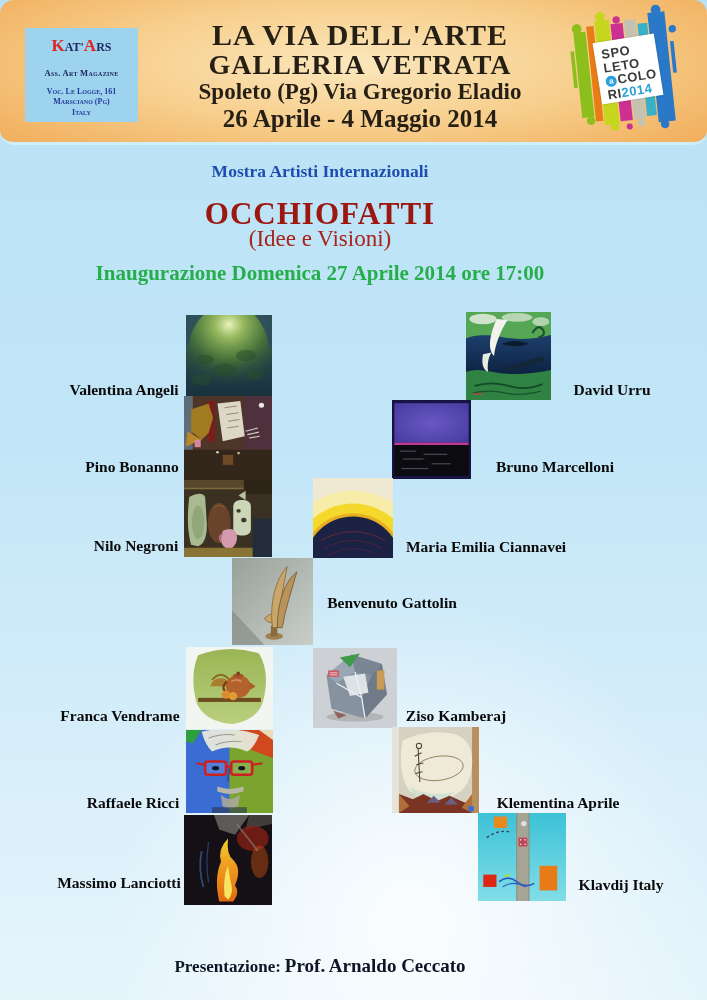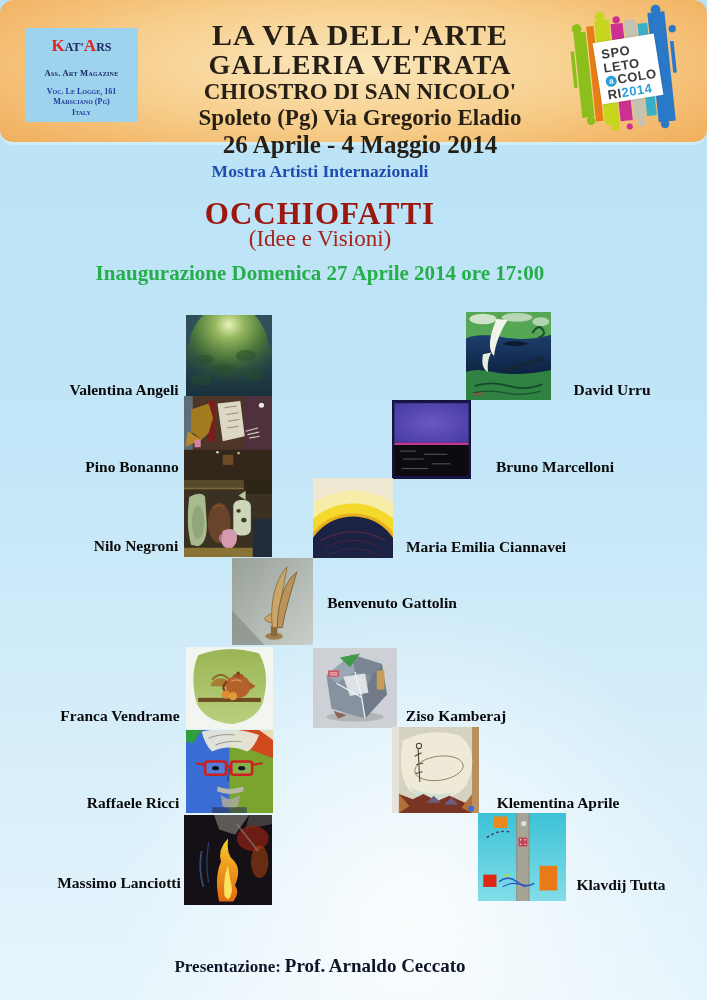--- a/index.html
+++ b/index.html
@@ -89,21 +89,20 @@
       <div class="logo-addr">
         <div>Voc. Le Logge, 161</div>
         <div>Marsciano (Pg)</div>
         <div>Italy</div>
       </div>
     </div>
 
     <div class="hdr-title">
       <div class="ht1">LA VIA DELL'ARTE</div>
       <div class="ht2">GALLERIA VETRATA</div>
-      <div class="ht3">CHIOSTRO DI SAN NICOLO'</div>
       <div class="ht4">Spoleto (Pg) Via Gregorio Eladio</div>
       <div class="ht5">26 Aprile - 4 Maggio 2014</div>
     </div>
 
     <div class="badge">
       <svg viewBox="0 0 100 100">
         <g transform="rotate(-6 50 50)">
           <rect x="7" y="15" width="10" height="70" fill="#8cbf1c"></rect>
           <rect x="18" y="11" width="6" height="78" fill="#e87d16"></rect>
           <rect x="25" y="7" width="12" height="86" fill="#c6d61e"></rect>
@@ -426,20 +425,20 @@
   <span class="lbl l-pino">Pino Bonanno</span>
   <span class="lbl l-marcelloni">Bruno Marcelloni</span>
   <span class="lbl l-nilo">Nilo Negroni</span>
   <span class="lbl l-ciannavei">Maria Emilia Ciannavei</span>
   <span class="lbl l-gattolin">Benvenuto Gattolin</span>
   <span class="lbl l-vendrame">Franca Vendrame</span>
   <span class="lbl l-kamberaj">Ziso Kamberaj</span>
   <span class="lbl l-ricci">Raffaele Ricci</span>
   <span class="lbl l-golija">Klementina Aprile</span>
   <span class="lbl l-lanciotti">Massimo Lanciotti</span>
-  <span class="lbl l-tutta">Klavdij Tutta</span>
+  <span class="lbl l-tutta">Klavdij Italy</span>
 
   <div class="centered footer">
     <span class="foot-label">Presentazione:</span>
     <span class="foot-name">Prof. Arnaldo Ceccato</span>
   </div>
 
 </div>
 
 </body></html>

